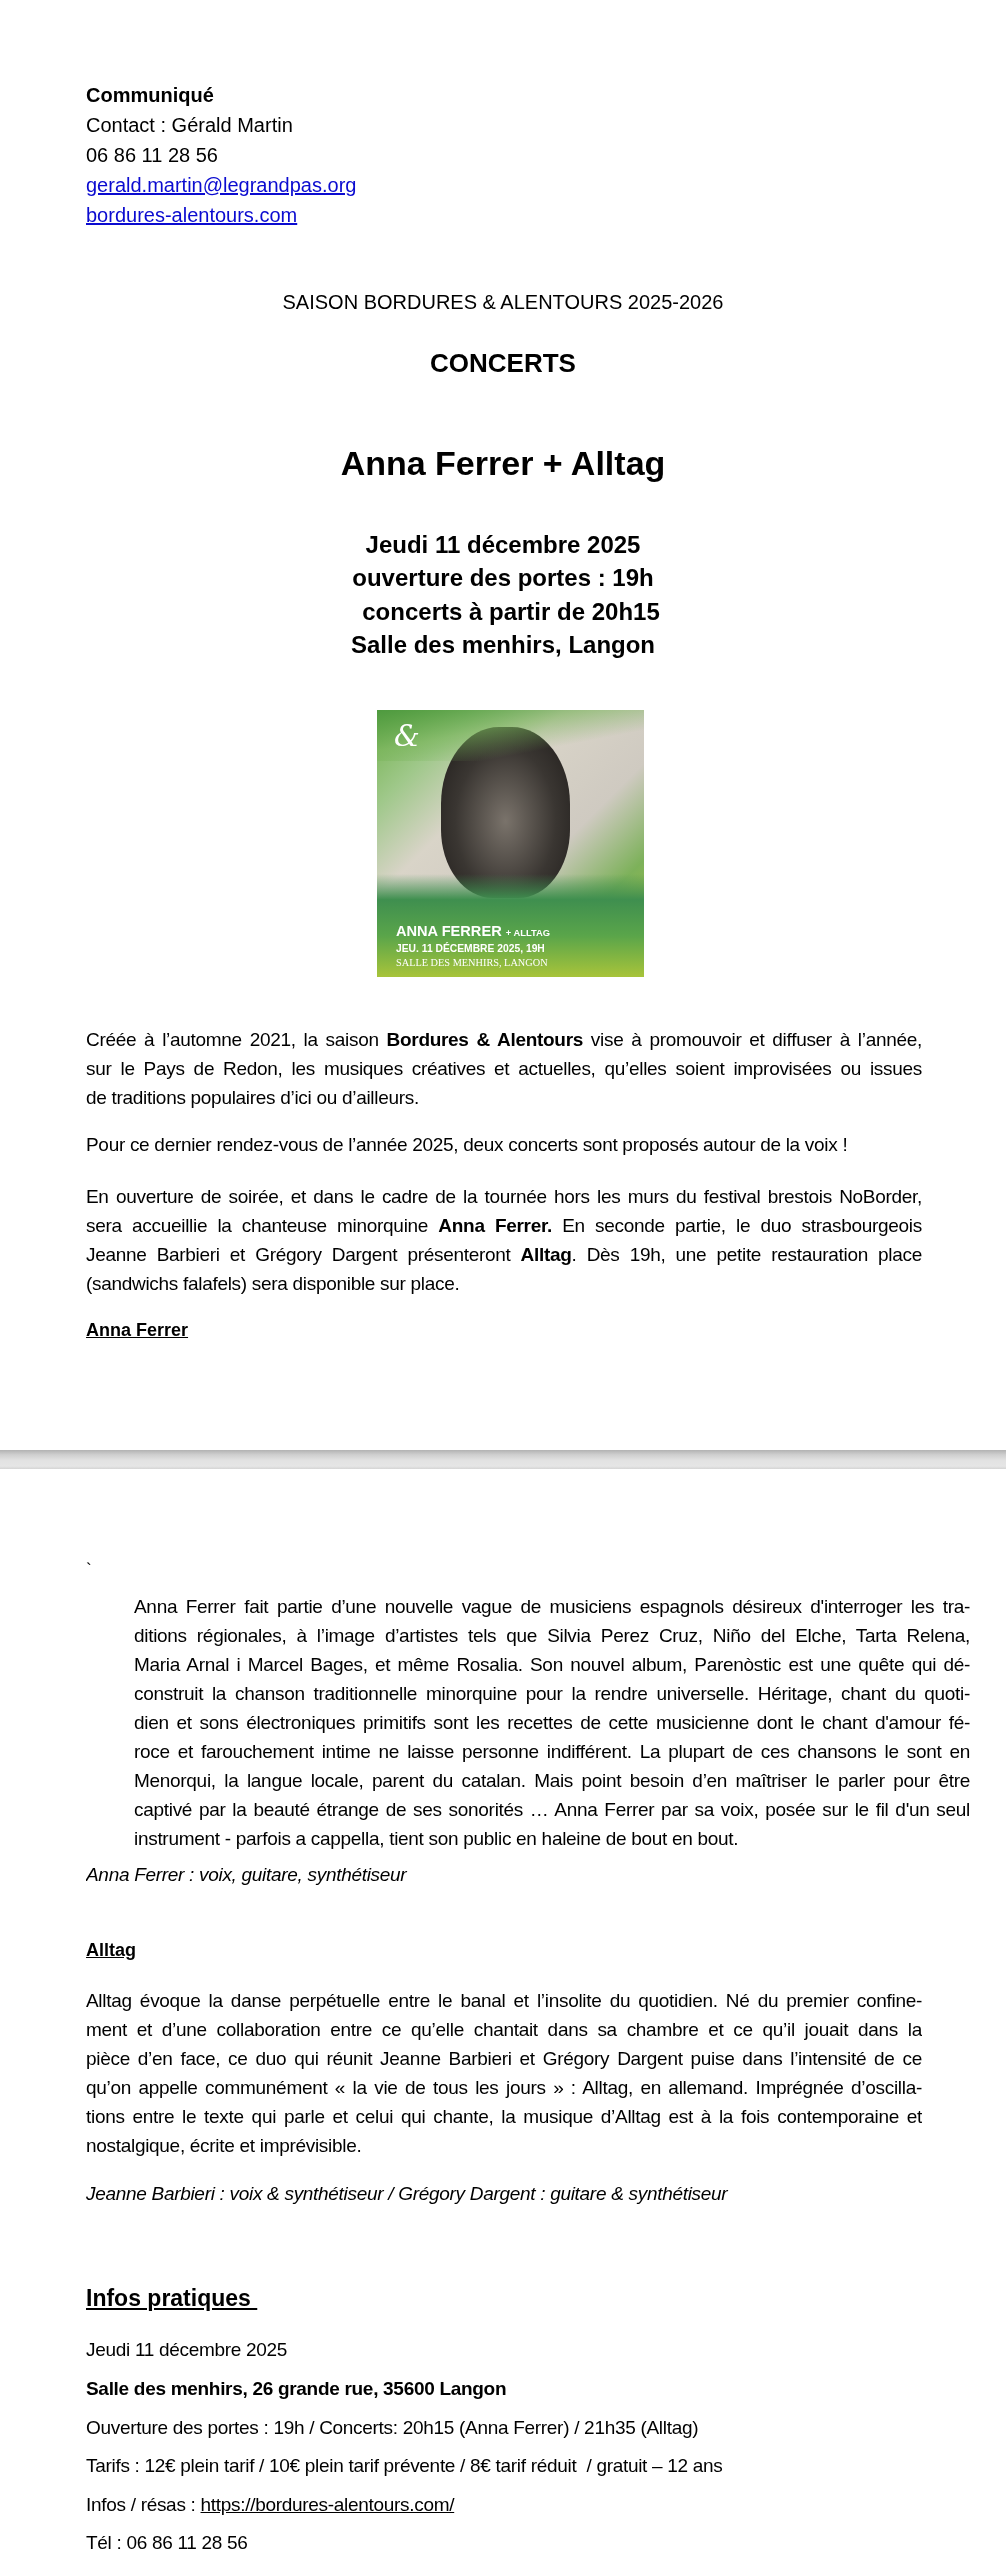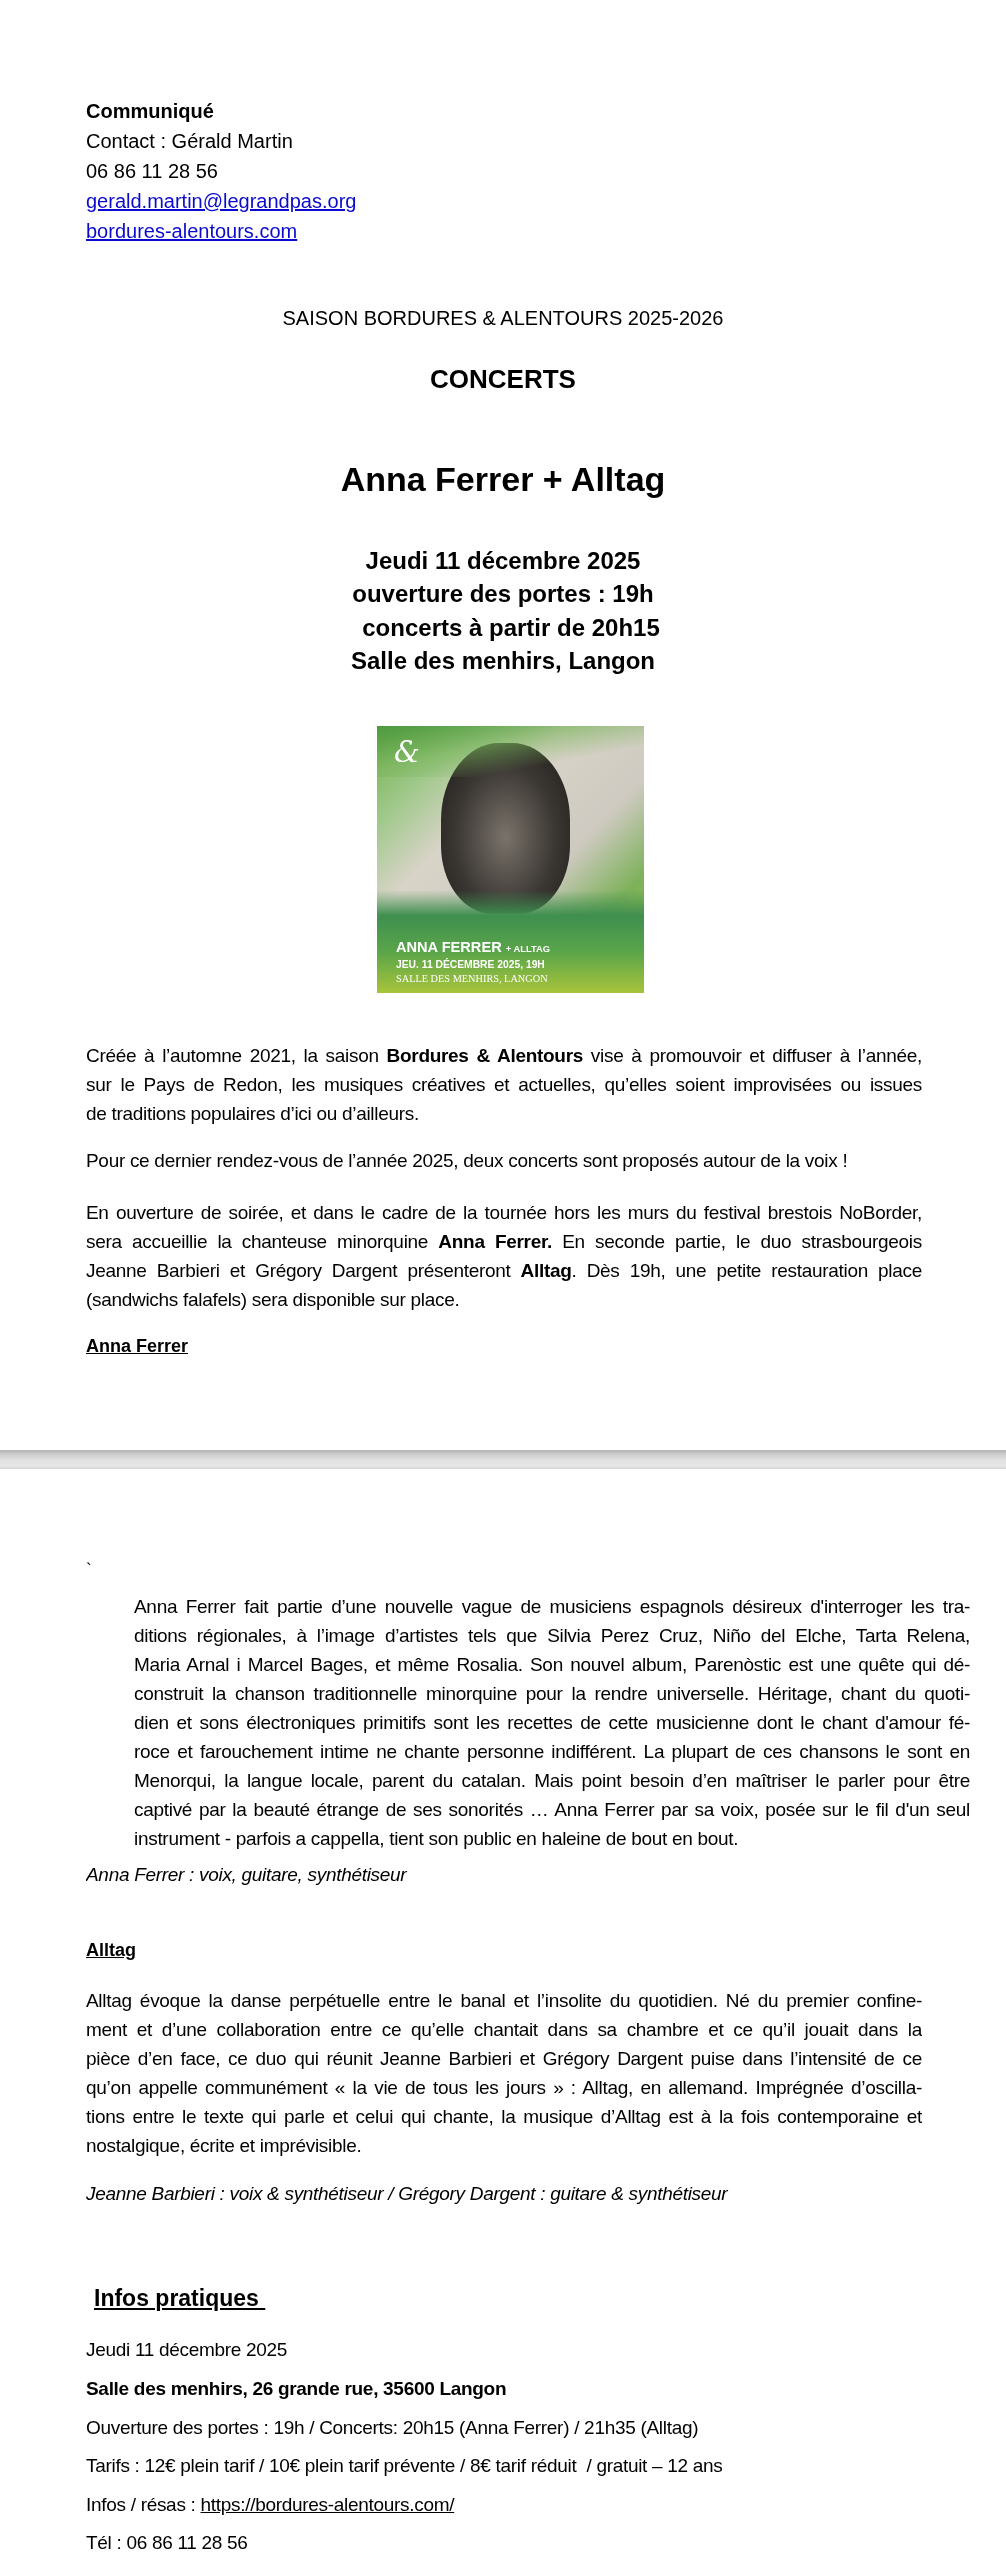--- a/index.html
+++ b/index.html
@@ -1,19 +1,19 @@
 <!DOCTYPE html>
 <html style="font-size:13.7px"><head>
 <meta charset="utf-8">
 <style>
   html, body { margin: 0; padding: 0; background: #ffffff; }
   body { width: 1006px; height: 2576px; position: relative; overflow: hidden;
          font-family: "Liberation Sans", sans-serif; color: #000; }
   .page { position: absolute; left: 0; width: 1006px; background: #fff; }
-  #page1 { top: 16px; height: 1864px; }
+  #page1 { top: 0; height: 1864px; }
   #page2 { top: 1469px; height: 1107px; }
   .sep { position: absolute; left: 0; top: 1450px; width: 1006px; height: 19px;
          background: linear-gradient(to bottom, #b2b2b2 0%, #cfcfcf 25%, #e2e2e2 55%, #e6e6e6 85%, #d4d4d4 100%); }
   .abs { position: absolute; }
   .l { left: 86px; }
   .line { font-size: 20px; line-height: 24px; white-space: nowrap; }
   .bold { font-weight: bold; }
   a.link { color: #1a0dab; color: #0b0bd0; text-decoration: underline; }
   .center { left: 0; width: 1006px; text-align: center; }
   .h-saison { font-size: 20px; }
@@ -106,21 +106,21 @@
 <div class="page" id="page2"></div>
 
 <div class="abs l line" style="top:1558px; font-size:17px;">`</div>
 
 <div class="para" style="top:1592px;margin-left:48px;">
   <span class="jline">Anna Ferrer fait partie d’une nouvelle vague de musiciens espagnols désireux d'interroger les tra-</span>
   <span class="jline">ditions régionales, à l’image d’artistes tels que Silvia Perez Cruz, Niño del Elche, Tarta Relena,</span>
   <span class="jline">Maria Arnal i Marcel Bages, et même Rosalia. Son nouvel album, Parenòstic est une quête qui dé-</span>
   <span class="jline">construit la chanson traditionnelle minorquine pour la rendre universelle. Héritage, chant du quoti-</span>
   <span class="jline">dien et sons électroniques primitifs sont les recettes de cette musicienne dont le chant d'amour fé-</span>
-  <span class="jline">roce et farouchement intime ne chante personne indifférent. La plupart de ces chansons le sont en</span>
+  <span class="jline">roce et farouchement intime ne laisse personne indifférent. La plupart de ces chansons le sont en</span>
   <span class="jline">Menorqui, la langue locale, parent du catalan. Mais point besoin d’en maîtriser le parler pour être</span>
   <span class="jline">captivé par la beauté étrange de ses sonorités … Anna Ferrer par sa voix, posée sur le fil d'un seul</span>
   <span class="jline last">instrument - parfois a cappella, tient son public en haleine de bout en bout.</span>
 </div>
 
 <div class="para italic" style="top:1860px;">
   <span class="jline last">Anna Ferrer : voix, guitare, synthétiseur</span>
 </div>
 
 <div class="abs l u-head" style="top:1940px;">Alltag</div>
@@ -131,21 +131,21 @@
   <span class="jline">pièce d’en face, ce duo qui réunit Jeanne Barbieri et Grégory Dargent puise dans l’intensité de ce</span>
   <span class="jline">qu’on appelle communément « la vie de tous les jours » : Alltag, en allemand. Imprégnée d’oscilla-</span>
   <span class="jline">tions entre le texte qui parle et celui qui chante, la musique d’Alltag est à la fois contemporaine et</span>
   <span class="jline last">nostalgique, écrite et imprévisible.</span>
 </div>
 
 <div class="para italic" style="top:2179px;">
   <span class="jline last">Jeanne Barbieri : voix &amp; synthétiseur / Grégory Dargent : guitare &amp; synthétiseur</span>
 </div>
 
-<div class="abs l info-head" style="top:2285px; white-space:pre;margin-left:8px;">Infos pratiques </div>
+<div class="abs l info-head" style="top:2285px; white-space:pre;">Infos pratiques </div>
 
 <div class="abs l info-line" style="top:2339px;">Jeudi 11 décembre 2025</div>
 <div class="abs l info-line bold" style="top:2378px;">Salle des menhirs, 26 grande rue, 35600 Langon</div>
 <div class="abs l info-line" style="top:2417px;">Ouverture des portes : 19h / Concerts: 20h15 (Anna Ferrer) / 21h35 (Alltag)</div>
 <div class="abs l info-line" style="top:2455px; white-space:pre;">Tarifs : 12€ plein tarif / 10€ plein tarif prévente / 8€ tarif réduit  / gratuit – 12 ans</div>
 <div class="abs l info-line" style="top:2494px;">
   <span>Infos / résas : </span><a>https://bordures-alentours.com/</a>
 </div>
 <div class="abs l info-line" style="top:2532px;">Tél : 06 86 11 28 56</div>
 

